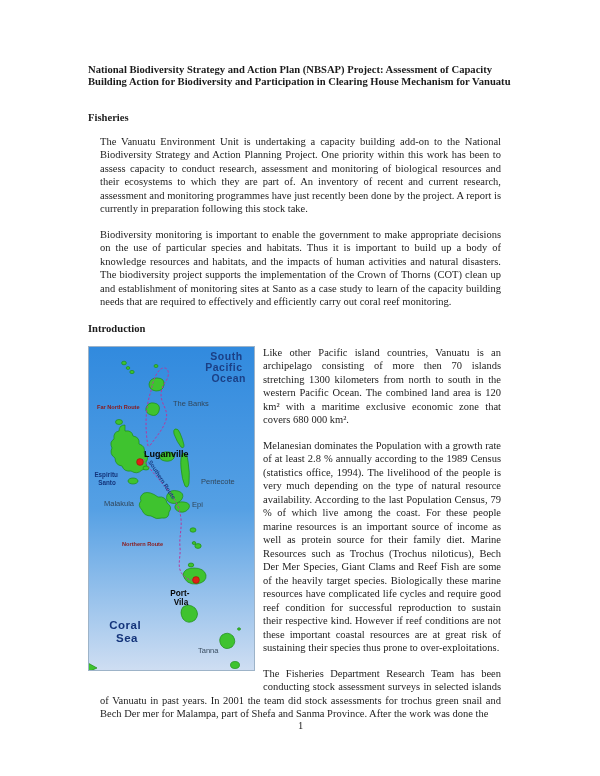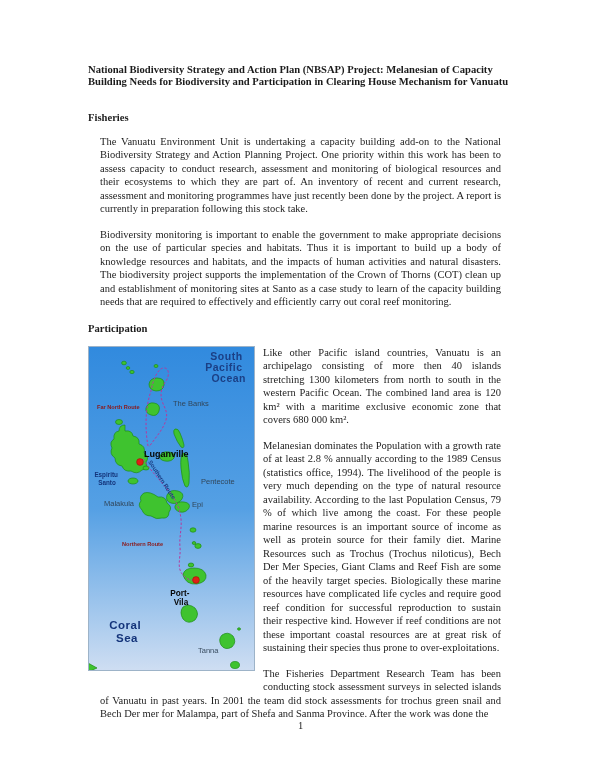--- a/index.html
+++ b/index.html
@@ -26,27 +26,27 @@
     position:absolute; left:88px; top:720px; width:425px;
     text-align:center; font-size:10.5px;
   }
 </style>
 </head>
 <body>
 
 <div class="sheet">
   <div class="content">
 
-    <h1 class="doc-title">National Biodiversity Strategy and Action Plan (NBSAP) Project: Melanesian of Capacity Building Needs for Biodiversity and Participation in Clearing House Mechanism for Vanuatu</h1>
+    <h1 class="doc-title">National Biodiversity Strategy and Action Plan (NBSAP) Project: Assessment of Capacity Building Action for Biodiversity and Participation in Clearing House Mechanism for Vanuatu</h1>
 
     <h2 class="heading bg-heading">Fisheries</h2>
     <p class="body p-first">The Vanuatu Environment Unit is undertaking a capacity building add-on to the National Biodiversity Strategy and Action Planning Project. One priority within this work has been to assess capacity to conduct research, assessment and monitoring of biological resources and their ecosystems to which they are part of.  An inventory of recent and current research, assessment and monitoring programmes have just recently been done by the project.  A report is currently in preparation following this stock take.</p>
     <p class="body p-next">Biodiversity monitoring is important to enable the government to make appropriate decisions on the use of particular species and habitats. Thus it is important to build up a body of knowledge resources and habitats, and the impacts of human activities and natural disasters. The biodiversity project supports the implementation of the Crown of Thorns (COT) clean up and establishment of monitoring sites at Santo as a case study to learn of the capacity building needs that are required to effectively and efficiently carry out coral reef monitoring.</p>
 
-    <h2 class="heading intro-heading">Participation</h2>
+    <h2 class="heading intro-heading">Introduction</h2>
 
     <div class="intro-flow">
 
       <div class="map-figure">
         <svg width="167" height="325" viewBox="0 0 167 325" xmlns="http://www.w3.org/2000/svg">
           <defs>
             <linearGradient id="sea" x1="0" y1="0" x2="0" y2="1">
               <stop offset="0" stop-color="#318ade"></stop>
               <stop offset="0.5" stop-color="#55a0e4"></stop>
               <stop offset="1" stop-color="#cfdef2"></stop>
@@ -118,21 +118,21 @@
               <tspan x="39" y="283">Coral</tspan>
               <tspan x="39" y="296">Sea</tspan>
             </text>
             <text x="110" y="307" font-size="7.5" fill="#3a4d60">Tanna</text>
           </g>
 
           <rect x="0.5" y="0.5" width="166" height="324" fill="none" stroke="#9db3c8" stroke-width="1"></rect>
         </svg>
       </div>
 
-      <p class="body">Like other Pacific island countries, Vanuatu is an archipelago consisting of more then 40 islands stretching 1300 kilometers from north to south in the western Pacific Ocean.  The combined land area is 120 km² with a maritime exclusive economic zone that covers 680 000 km².</p>
+      <p class="body">Like other Pacific island countries, Vanuatu is an archipelago consisting of more then 70 islands stretching 1300 kilometers from north to south in the western Pacific Ocean.  The combined land area is 120 km² with a maritime exclusive economic zone that covers 680 000 km².</p>
       <p class="body p-next">Melanesian dominates the Population with a growth rate of at least 2.8 % annually according to the 1989 Census (statistics office, 1994). The livelihood of the people is very much depending on the type of natural resource availability. According to the last Population Census, 79 % of which live among the coast. For these people marine resources is an important source of income as well as protein source for their family diet. Marine Resources such as Trochus (Trochus niloticus), Bech Der Mer Species, Giant Clams and Reef Fish are some of the heavily target species. Biologically these marine resources have complicated life cycles and require good reef condition for successful reproduction to sustain their respective kind. However if reef conditions are not these important coastal resources are at great risk of sustaining their species thus prone to over-exploitations.</p>
       <p class="body p-next">The Fisheries Department Research Team has been conducting stock assessment surveys in selected islands of Vanuatu in past years. In 2001 the team did stock assessments for trochus green snail and Bech Der mer for Malampa, part of Shefa and Sanma Province. After the work was done the</p>
 
     </div>
   </div>
 
   <div class="page-number">1</div>
 </div>
 
 </body></html>

